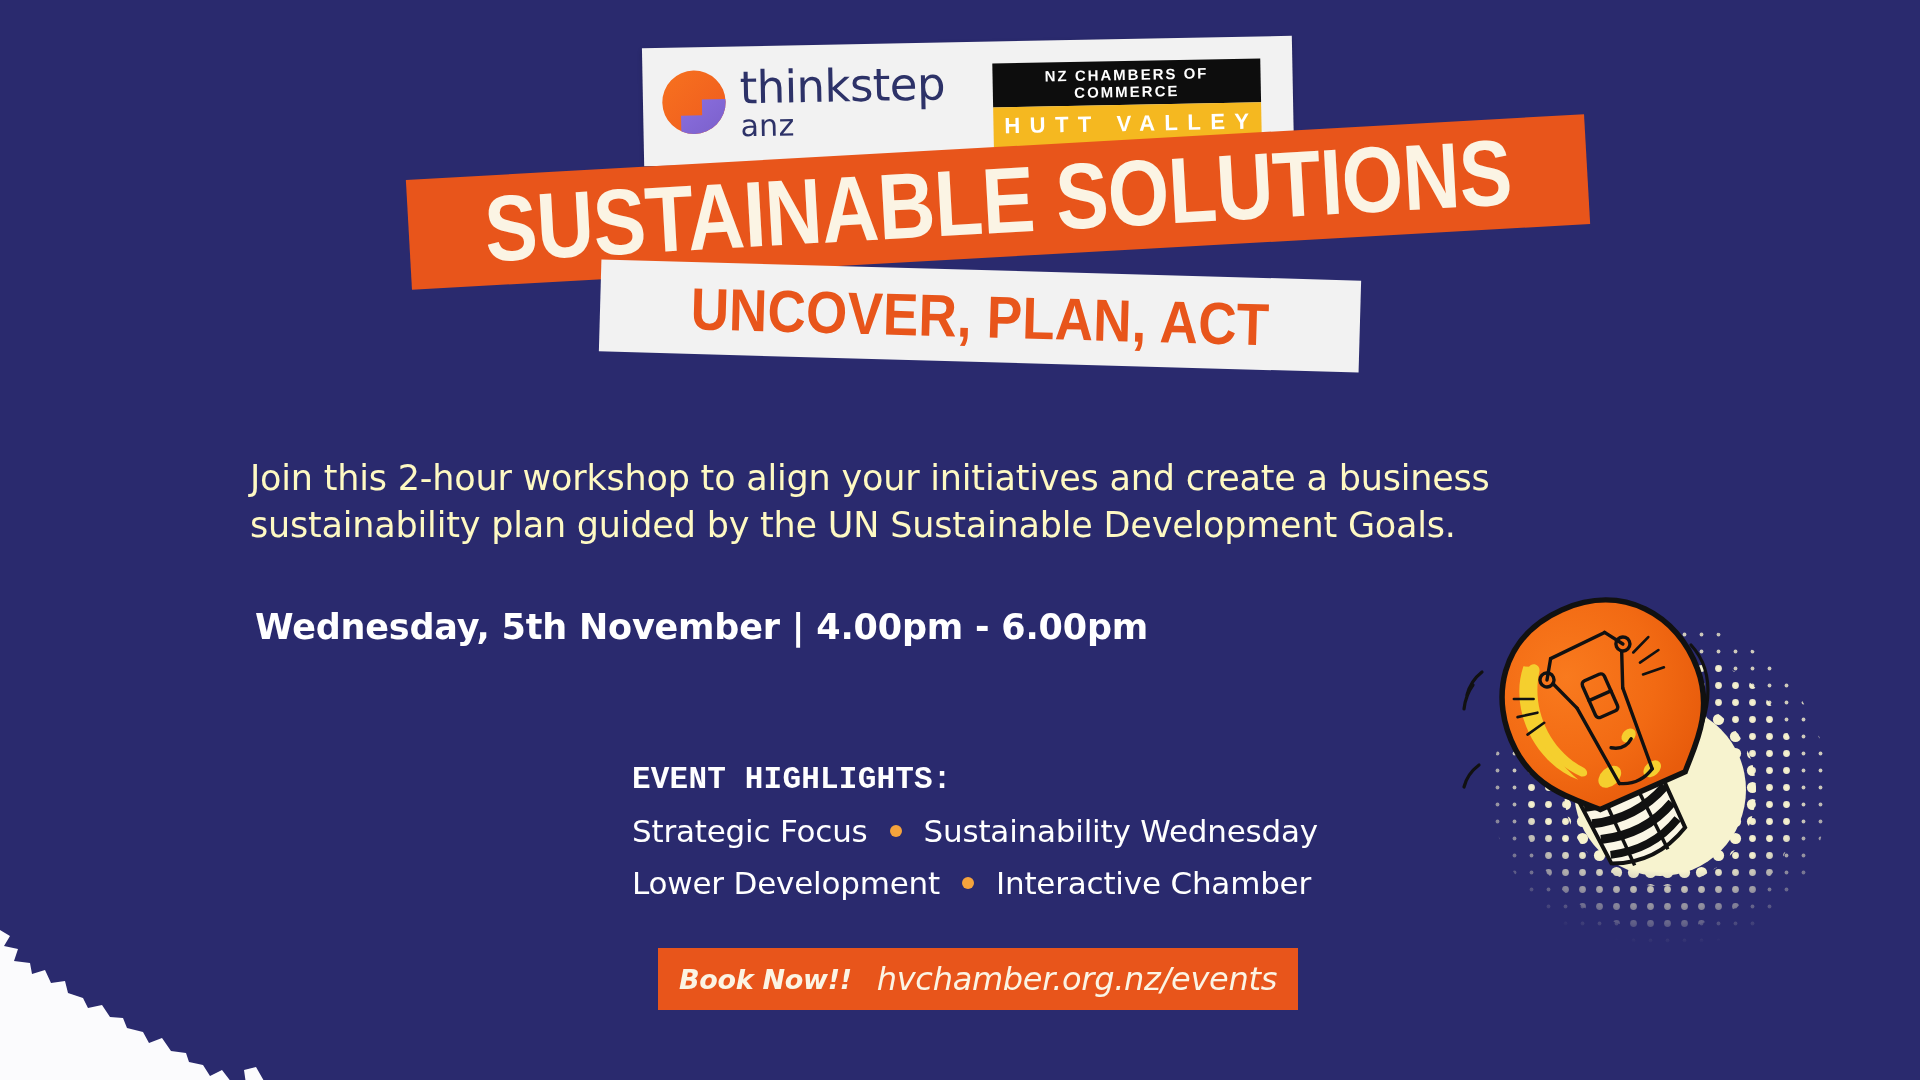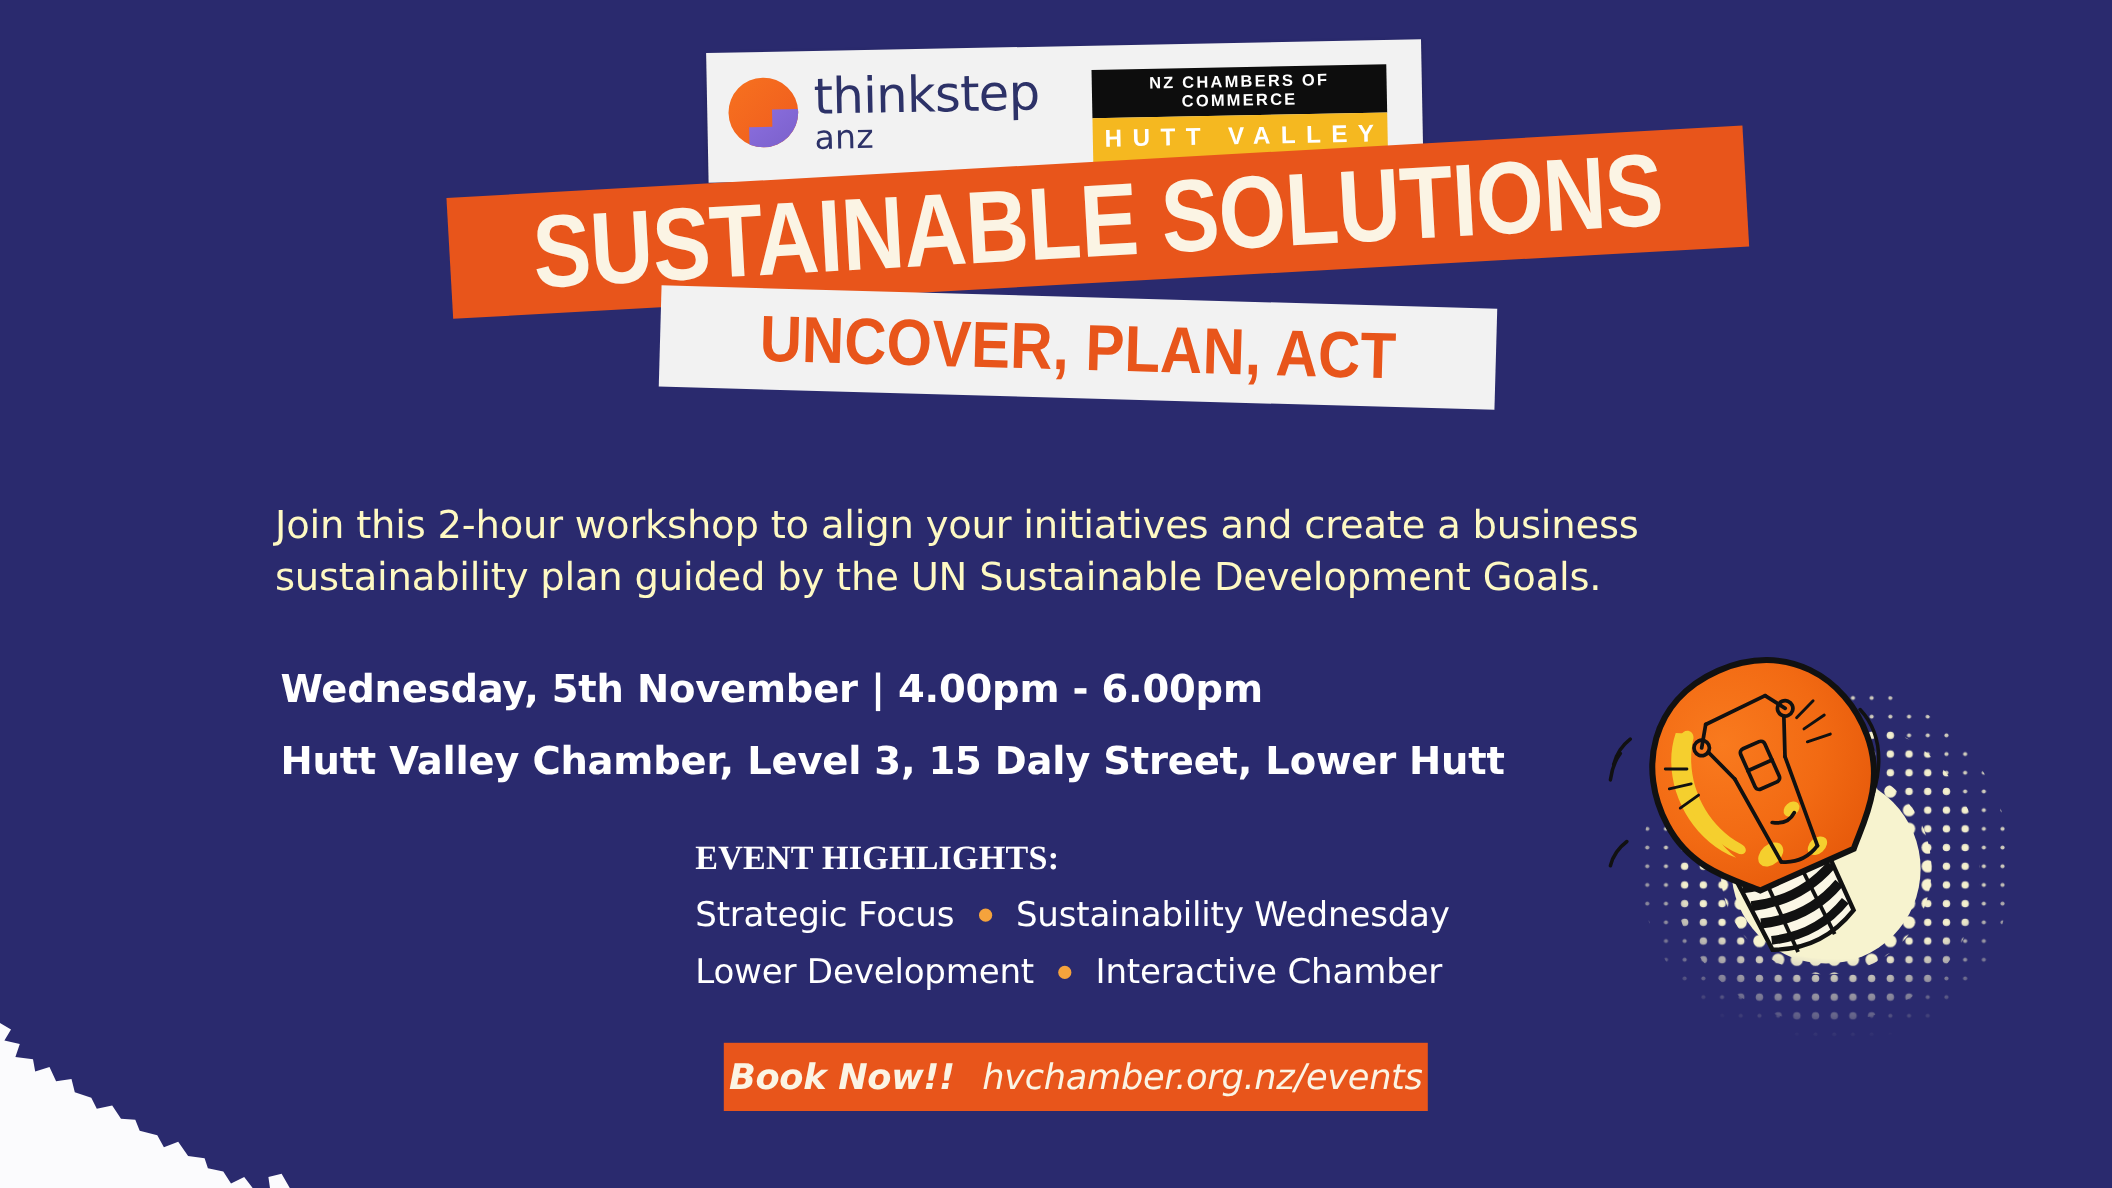--- a/index.html
+++ b/index.html
@@ -183,21 +183,21 @@
   .highlights {
     position: absolute;
     left: 632px;
     top: 762px;
     width: 700px;
   }
   .highlights-title {
     color: #ffffff;
     font-size: 31px;
     font-weight: 700;
-    font-family: Liberation Serif, serif;
+    font-family: Liberation Mono, monospace;
     letter-spacing: 0.2px;
     margin-bottom: 12px;
   }
   .hl-row {
     display: flex;
     align-items: center;
     color: #ffffff;
     font-size: 31px;
     font-weight: 400;
     font-family: "DejaVu Sans", sans-serif;
@@ -223,21 +223,21 @@
     top: 948px;
     width: 640px;
     height: 62px;
     background: #e8551b;
     display: flex;
     align-items: center;
     justify-content: center;
   }
   .cta-strong {
     color: #fbf4e4;
-    font-size: 32px;
+    font-size: 27px;
     font-weight: 700;
     font-style: italic;
     font-family: "DejaVu Sans", sans-serif;
     letter-spacing: -0.3px;
   }
   .cta-url {
     color: #fbf4e4;
     font-size: 32px;
     font-weight: 400;
     font-style: italic;
@@ -389,21 +389,20 @@
     <div class="headline-text">SUSTAINABLE SOLUTIONS</div>
   </div>
 
   <div class="subtitle-card">
     <div class="subtitle-text">UNCOVER, PLAN, ACT</div>
   </div>
 
   <div class="body-copy">Join this 2-hour workshop to align your initiatives and create a business sustainability plan guided by the UN Sustainable Development Goals.</div>
 
   <div class="event-line event-datetime">Wednesday, 5th November | 4.00pm - 6.00pm</div>
-  <div class="event-line event-venue">Hutt Valley Chamber, Level 3, 15 Daly Street, Lower Hutt</div>
 
   <div class="highlights">
     <div class="highlights-title">EVENT HIGHLIGHTS:</div>
 
     <div class="hl-row row1">
       <span>Strategic Focus</span>
       <span class="hl-dot"></span>
       <span>Sustainability Wednesday</span>
     </div>
 

